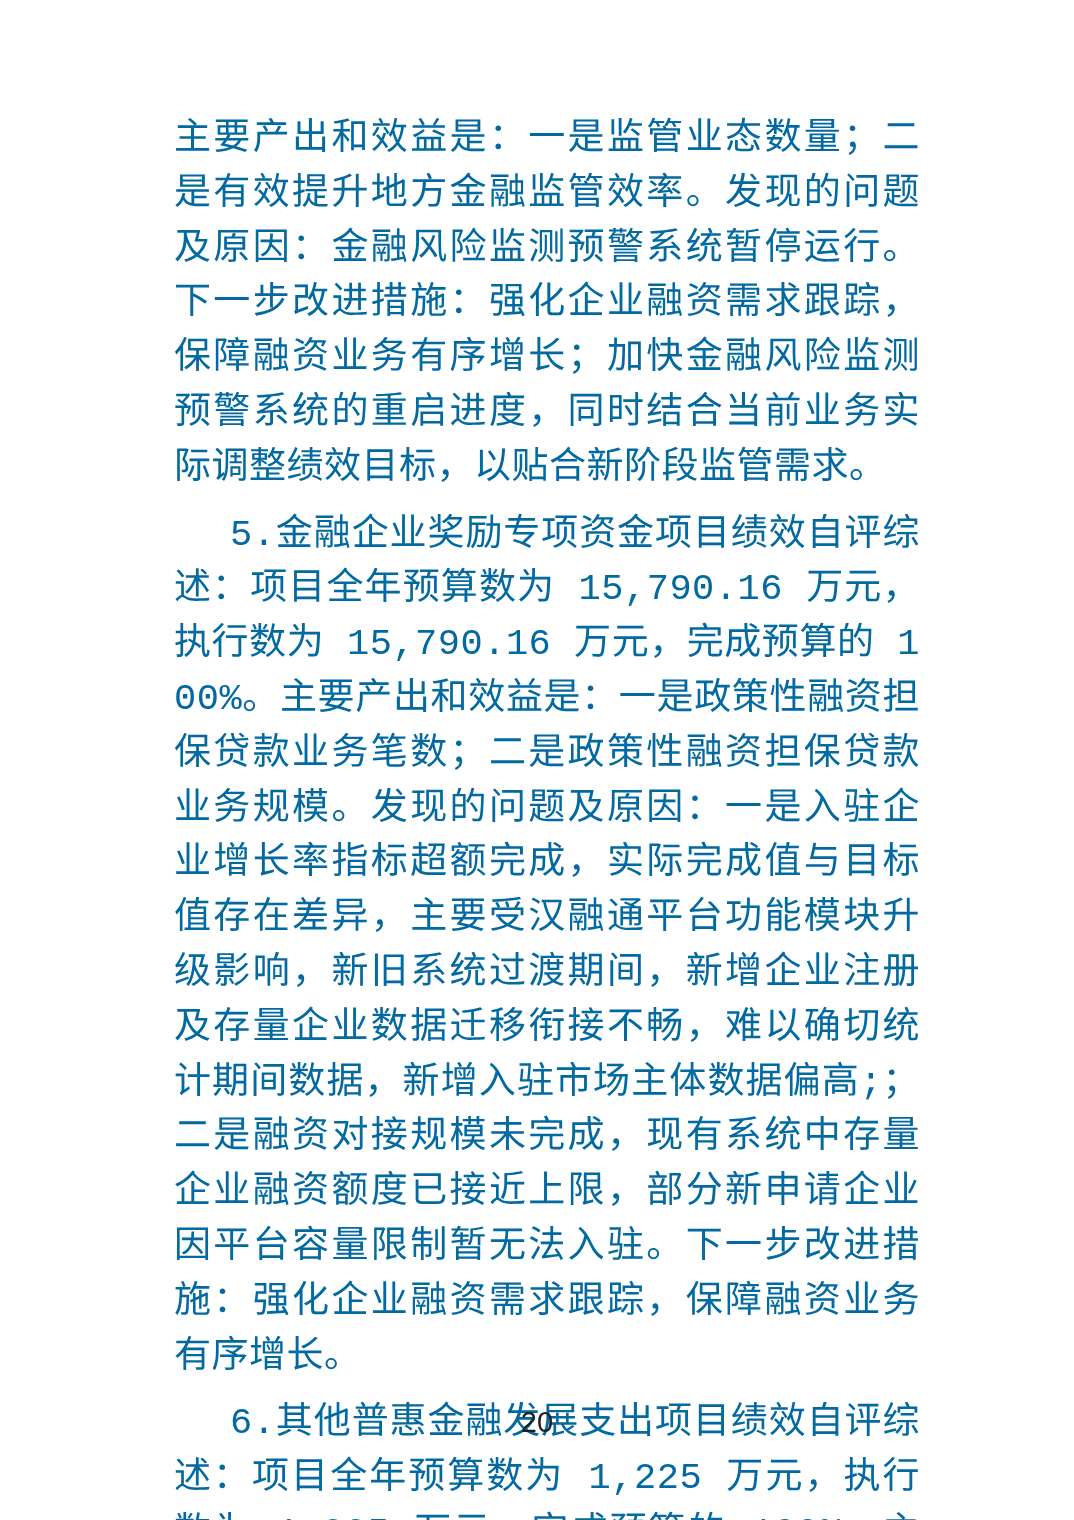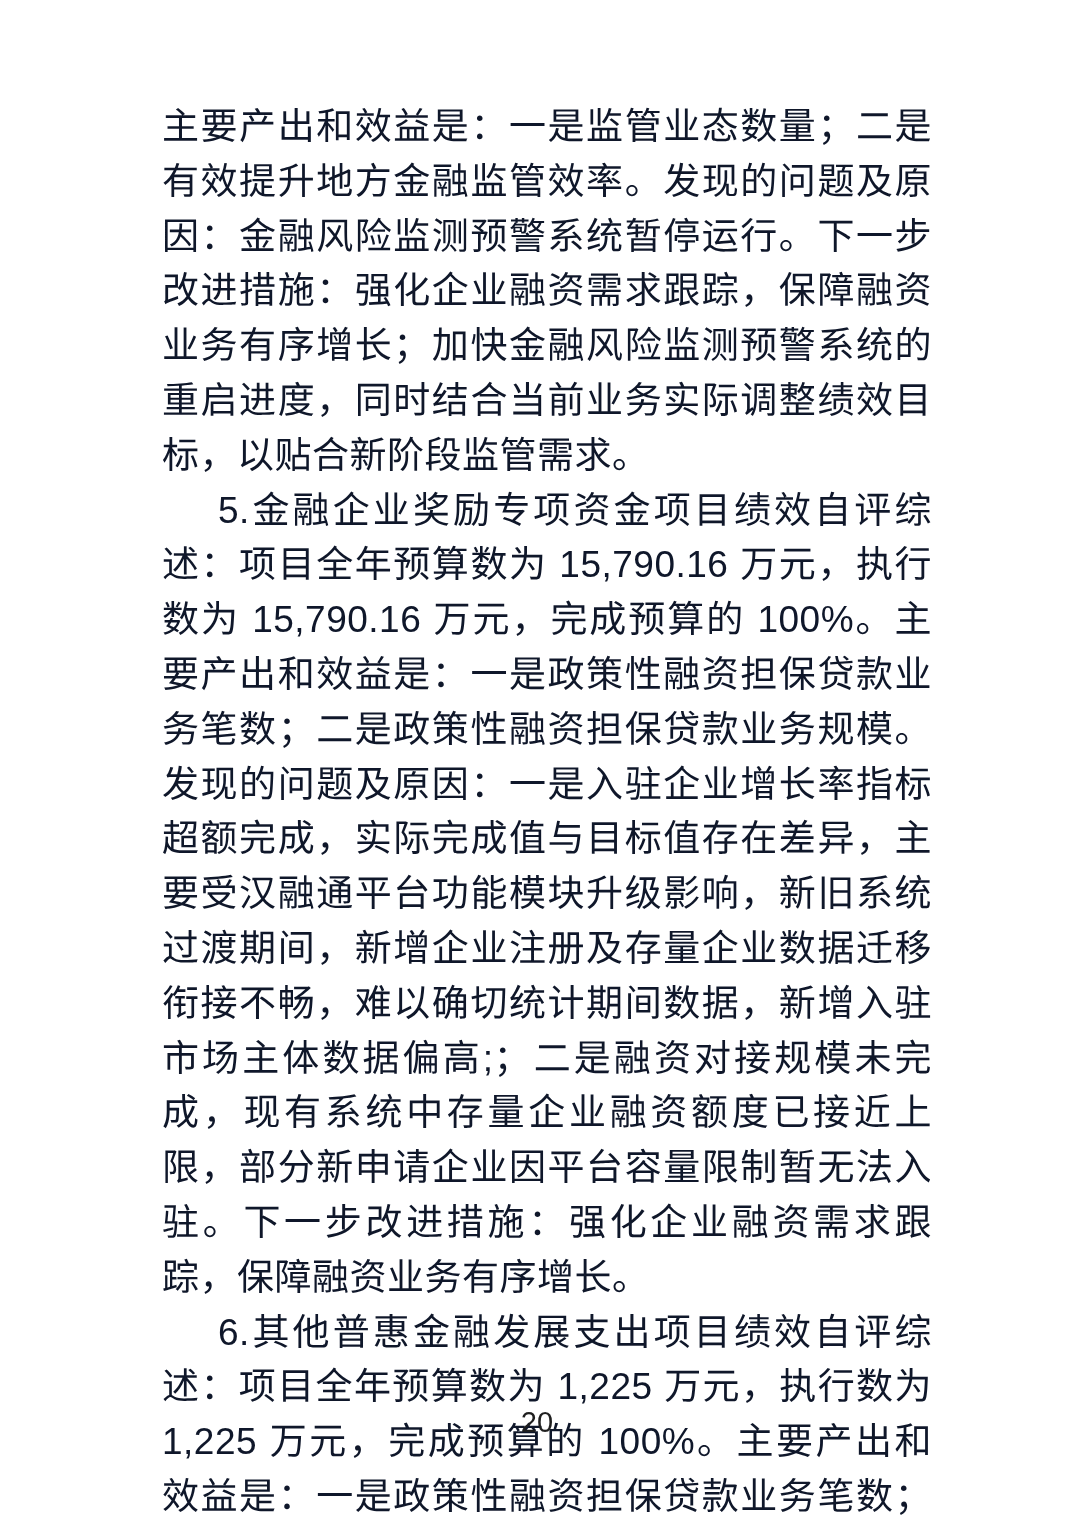--- a/index.html
+++ b/index.html
@@ -15,26 +15,26 @@
     background: #ffffff;
     overflow: hidden;
   }
   .content {
     position: absolute;
     left: 162px;
     top: 100px;
     width: 770px;
   }
   .para {
-    margin: 0;
+    margin: 12px;
     padding: 0;
-    font-family: Liberation Sans, sans-serif;
+    font-family: Liberation Mono, monospace;
     font-size: 37px;
     line-height: 54.8px;
-    color: #0f172a;
+    color: #0369a1;
     text-align: justify;
     text-justify: inter-character;
     letter-spacing: 0.5px;
     word-break: break-all;
   }
   .para.indent {
     text-indent: 56px;
   }
   .page-number {
     position: absolute;

